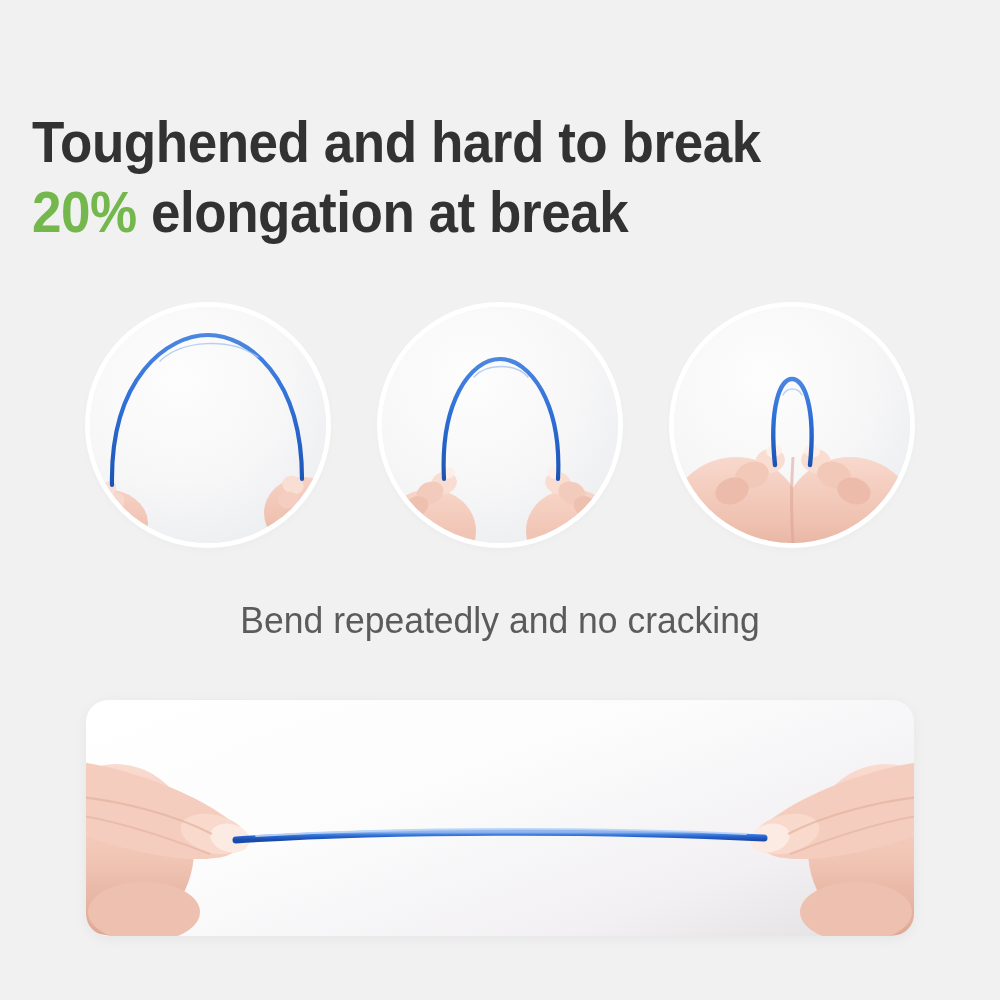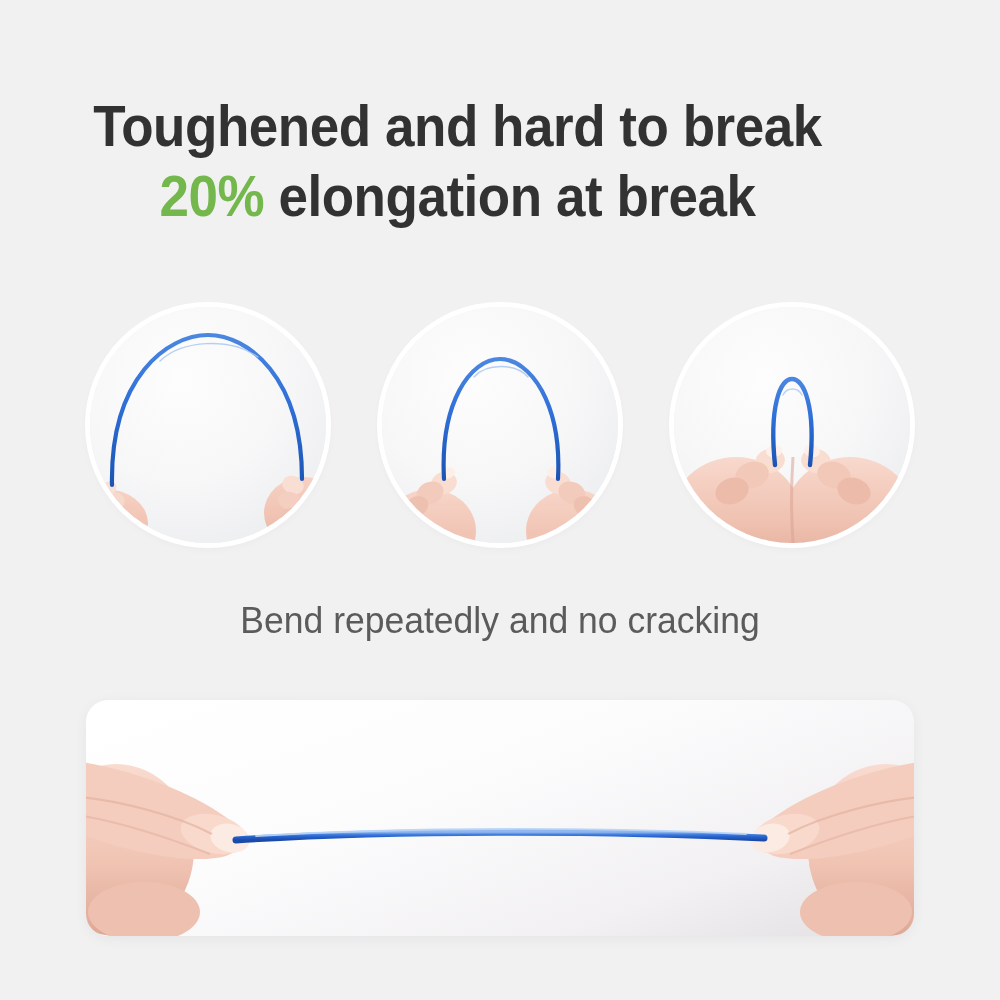--- a/index.html
+++ b/index.html
@@ -11,24 +11,24 @@
     height: 1000px;
     background: #f1f1f1;
     font-family: "Liberation Sans", sans-serif;
     overflow: hidden;
     position: relative;
   }
 
   
   .headline {
     position: absolute;
-    top: 92px;
+    top: 108px;
     left: 0;
     width: 915px;
-    text-align: center;
+    text-align: left;
   }
   .headline-line {
     font-size: 57px;
     font-weight: bold;
     color: #323232;
     letter-spacing: -0.5px;
     line-height: 1.22;
     white-space: nowrap;
     transform: scaleX(0.93);
   }

